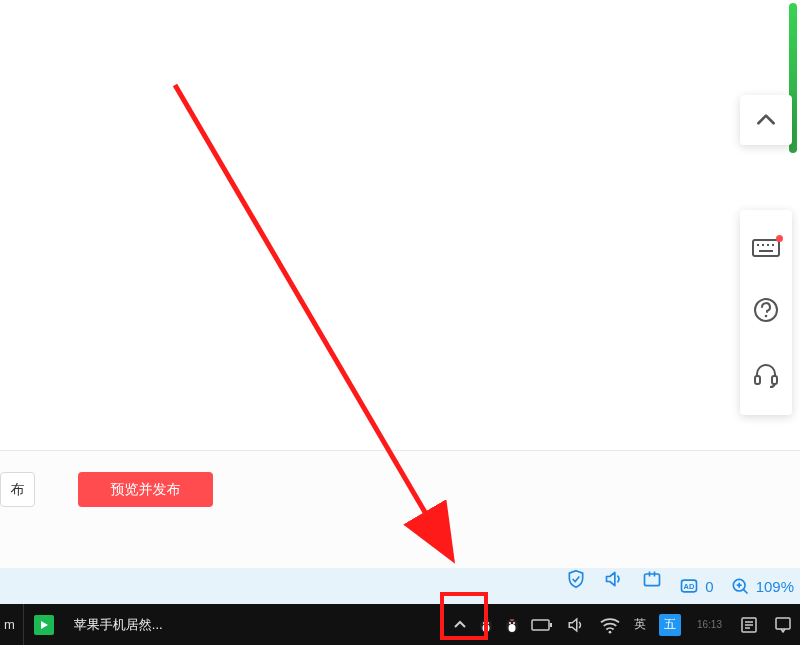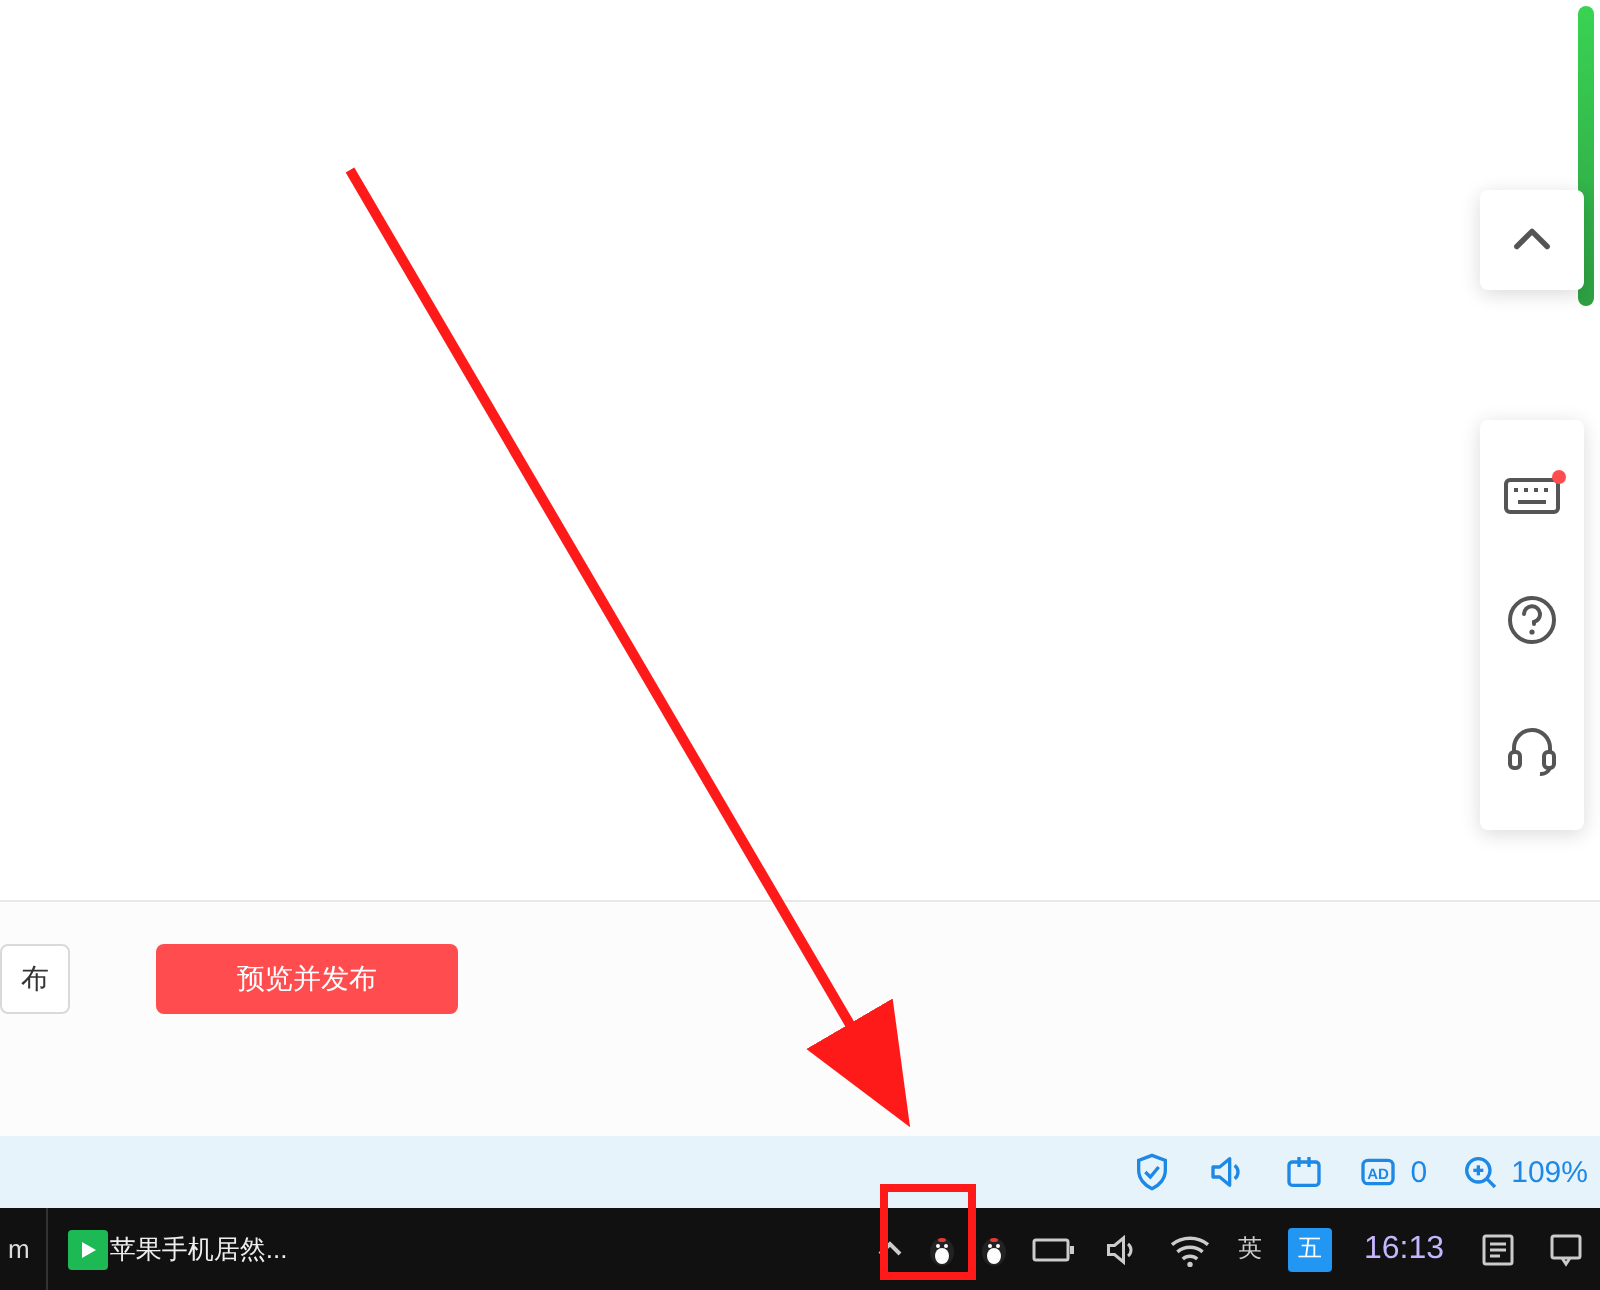--- a/index.html
+++ b/index.html
@@ -24,21 +24,21 @@
   }
   .pill-btn {
     position: absolute; top: 472px; height: 35px; border-radius: 4px;
     display: flex; align-items: center; justify-content: center;
     font-size: 14px;
   }
   .pill-secondary {
     left: 0; width: 35px; background: #fff; border: 1px solid #d9d9d9; color: #333;
   }
   .pill-primary {
-    left: 78px; width: 151px; background: #ff4d4f; color: #fff; border: none;
+    left: 78px; width: 135px; background: #ff4d4f; color: #fff; border: none;
   }
 
   
   .float-card {
     position: absolute; right: 8px; width: 52px; border-radius: 4px;
     background: #fff; box-shadow: 0 2px 10px rgba(0,0,0,0.15);
     display: flex; align-items: center; justify-content: center;
     color: #555;
   }
   .card-up { top: 95px; height: 50px; }
@@ -48,55 +48,55 @@
   .green-scroll {
     position: absolute; right: 3px; top: 3px; width: 8px; height: 150px;
     background: linear-gradient(#39d353, #2ea043);
     border-radius: 4px;
   }
 
   
   .browser-status {
     position: absolute; left: 0; top: 568px; width: 800px; height: 36px;
     background: #e6f3fb;
-    display: flex; align-items: center; justify-content: flex-end;
+    display: flex; justify-content: flex-end;
     padding-right: 6px; gap: 16px;
     color: #1e88e5; font-size: 16px;
   }
   .bs-group { display: flex; align-items: center; gap: 6px; }
   .bs-icon { display: flex; align-items: center; justify-content: center; width: 22px; height: 22px; }
   .bs-text { font-size: 15px; }
 
   
   .taskbar {
     position: absolute; left: 0; top: 604px; width: 800px; height: 41px;
     background: #111; color: #eee;
     display: flex; align-items: center; font-size: 13px;
   }
   .tb-left { display:flex; align-items:center; height:100%; }
   .tb-partial {
     height: 100%; display:flex; align-items:center; padding: 0 8px 0 4px;
     color:#ddd;
   }
   .tb-app {
-    height: 100%; display:flex; align-items:center; gap:1px; padding: 0 10px;
+    height: 100%; display:flex; align-items:center; gap:20px; padding: 0 10px;
     border-left: 1px solid #333;
   }
   .tb-app-icon {
     width: 20px; height: 20px; background: #1db954; border-radius: 2px;
     display:flex; align-items:center; justify-content:center; color:#fff;
   }
   .tb-right { margin-left:auto; display:flex; align-items:center; height:100%; gap:0; }
   .tray-item { width: 34px; height:100%; display:flex; align-items:center; justify-content:center; color:#ccc; }
   .tray-item.narrow { width: 26px; }
   .ime-badge {
     width: 22px; height: 22px; background:#2196f3; color:#fff; font-size:12px;
     display:flex; align-items:center; justify-content:center; border-radius:2px;
   }
-  .clock { padding: 0 10px; font-size:16px; color:#c4b5fd; }
+  .clock { padding: 0 10px; font-size:10px; color:#737373; }
 
   
   .arrow-svg { position:absolute; left:0; top:0; pointer-events:none; }
 
   
   .red-box {
     position: absolute; left: 440px; top: 592px; width: 48px; height: 48px;
     border: 4px solid #ff1a1a;
   }
   

